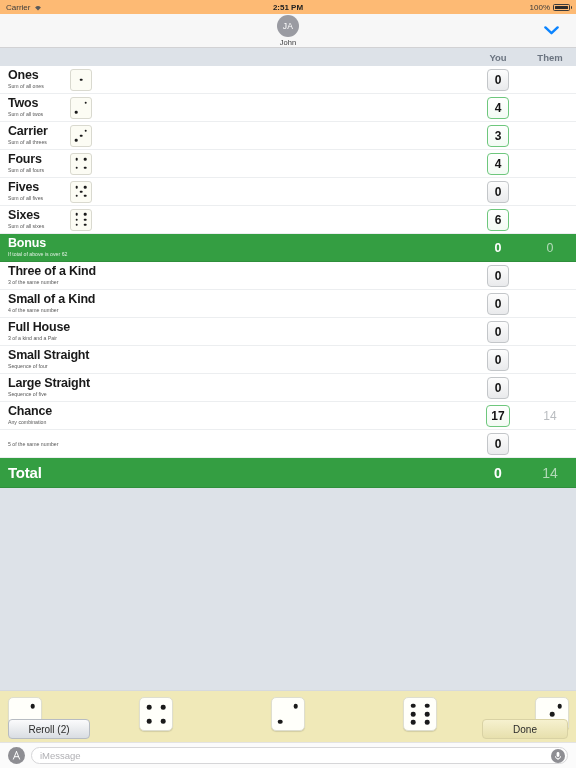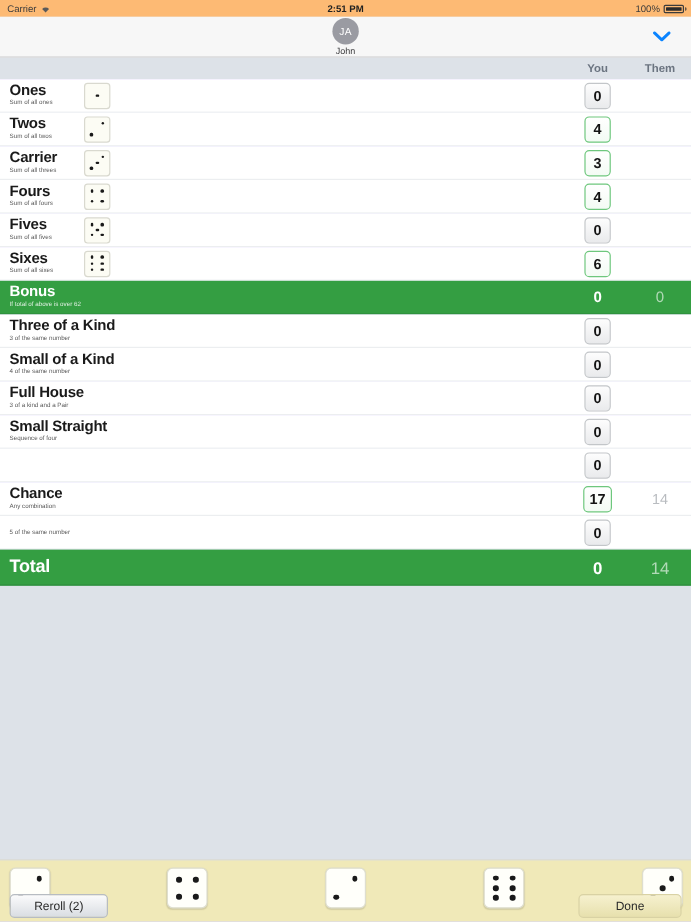--- a/index.html
+++ b/index.html
@@ -49,21 +49,21 @@
   
   .colhead {
     flex: 0 0 18px; background: #dde2e8;
     display: flex; align-items: center; justify-content: flex-end;
     font-size: 9.5px; color: #6b7480; font-weight: 600;
   }
   .colhead .you  { width: 52px; text-align: center; }
   .colhead .them { width: 52px; text-align: center; }
 
   
-  .table { background: #c4b5fd; }
+  .table { background: #6d28d9; }
   .row {
     position: relative; display: flex; align-items: center;
     height: 28px; background: #fff;
     border-bottom: 1px solid #eceef0;
     padding-left: 8px;
   }
   .label-wrap { width: 62px; flex: 0 0 62px; display:flex; flex-direction:column; justify-content:center; }
   .label { font-size: 12.5px; font-weight: bold; color: #1a1a1a; line-height: 13px; letter-spacing: -0.2px; white-space: nowrap;}
   .sub { font-size: 5.2px; color: #585858; line-height: 7px; margin-top: 1px; white-space: nowrap;}
   .label-wrap.wide { width: 200px; flex: 0 0 200px; }
@@ -371,20 +371,24 @@
           <div class="label">Small Straight</div>
           <div class="sub">Sequence of four</div>
         </div>
         <div class="spacer"></div>
         <div class="cell">
           <div class="scorebox">0</div>
         </div>
         <div class="cell"></div>
       </div>
       <div class="row">
+        <div class="label-wrap wide">
+          <div class="label">Large Straight</div>
+          <div class="sub">Sequence of five</div>
+        </div>
         <div class="spacer"></div>
         <div class="cell">
           <div class="scorebox">0</div>
         </div>
         <div class="cell"></div>
       </div>
       <div class="row">
         <div class="label-wrap wide">
           <div class="label">Chance</div>
           <div class="sub">Any combination</div>
@@ -450,14 +454,31 @@
       <div class="bigdie" style="left: 8px;">
         <span style="left: 74%; top: 26%;"></span>
         <span style="left: 26%; top: 74%;"></span>
       </div>
     <div class="btnrow">
       <div class="btn reroll">Reroll (2)</div>
       <div class="btn done">Done</div>
     </div>
   </div>
 
+  <div class="msgbar">
+    <div class="appstore-icon">
+      <svg width="11" height="11" viewBox="0 0 11 11">
+          <path d="M5.5 1.6 L8.6 9.1 M5.5 1.6 L2.4 9.1 M3.4 6.7 H7.6" stroke="#fff" stroke-width="1" fill="none" stroke-linecap="round"></path>
+        </svg>
+    </div>
+    <div class="msgfield">
+      <span>iMessage</span>
+      <span class="mic">
+        <svg width="8" height="10" viewBox="0 0 8 10">
+            <rect x="2.6" y="1" width="2.8" height="5" rx="1.4" fill="#fff"></rect>
+            <path d="M1.4 5.2 a2.6 2.6 0 0 0 5.2 0" stroke="#fff" stroke-width=".9" fill="none"></path>
+            <path d="M4 7.8 V9" stroke="#fff" stroke-width=".9"></path>
+          </svg>
+      </span>
+    </div>
+  </div>
 
 </div>
 
 </body></html>

